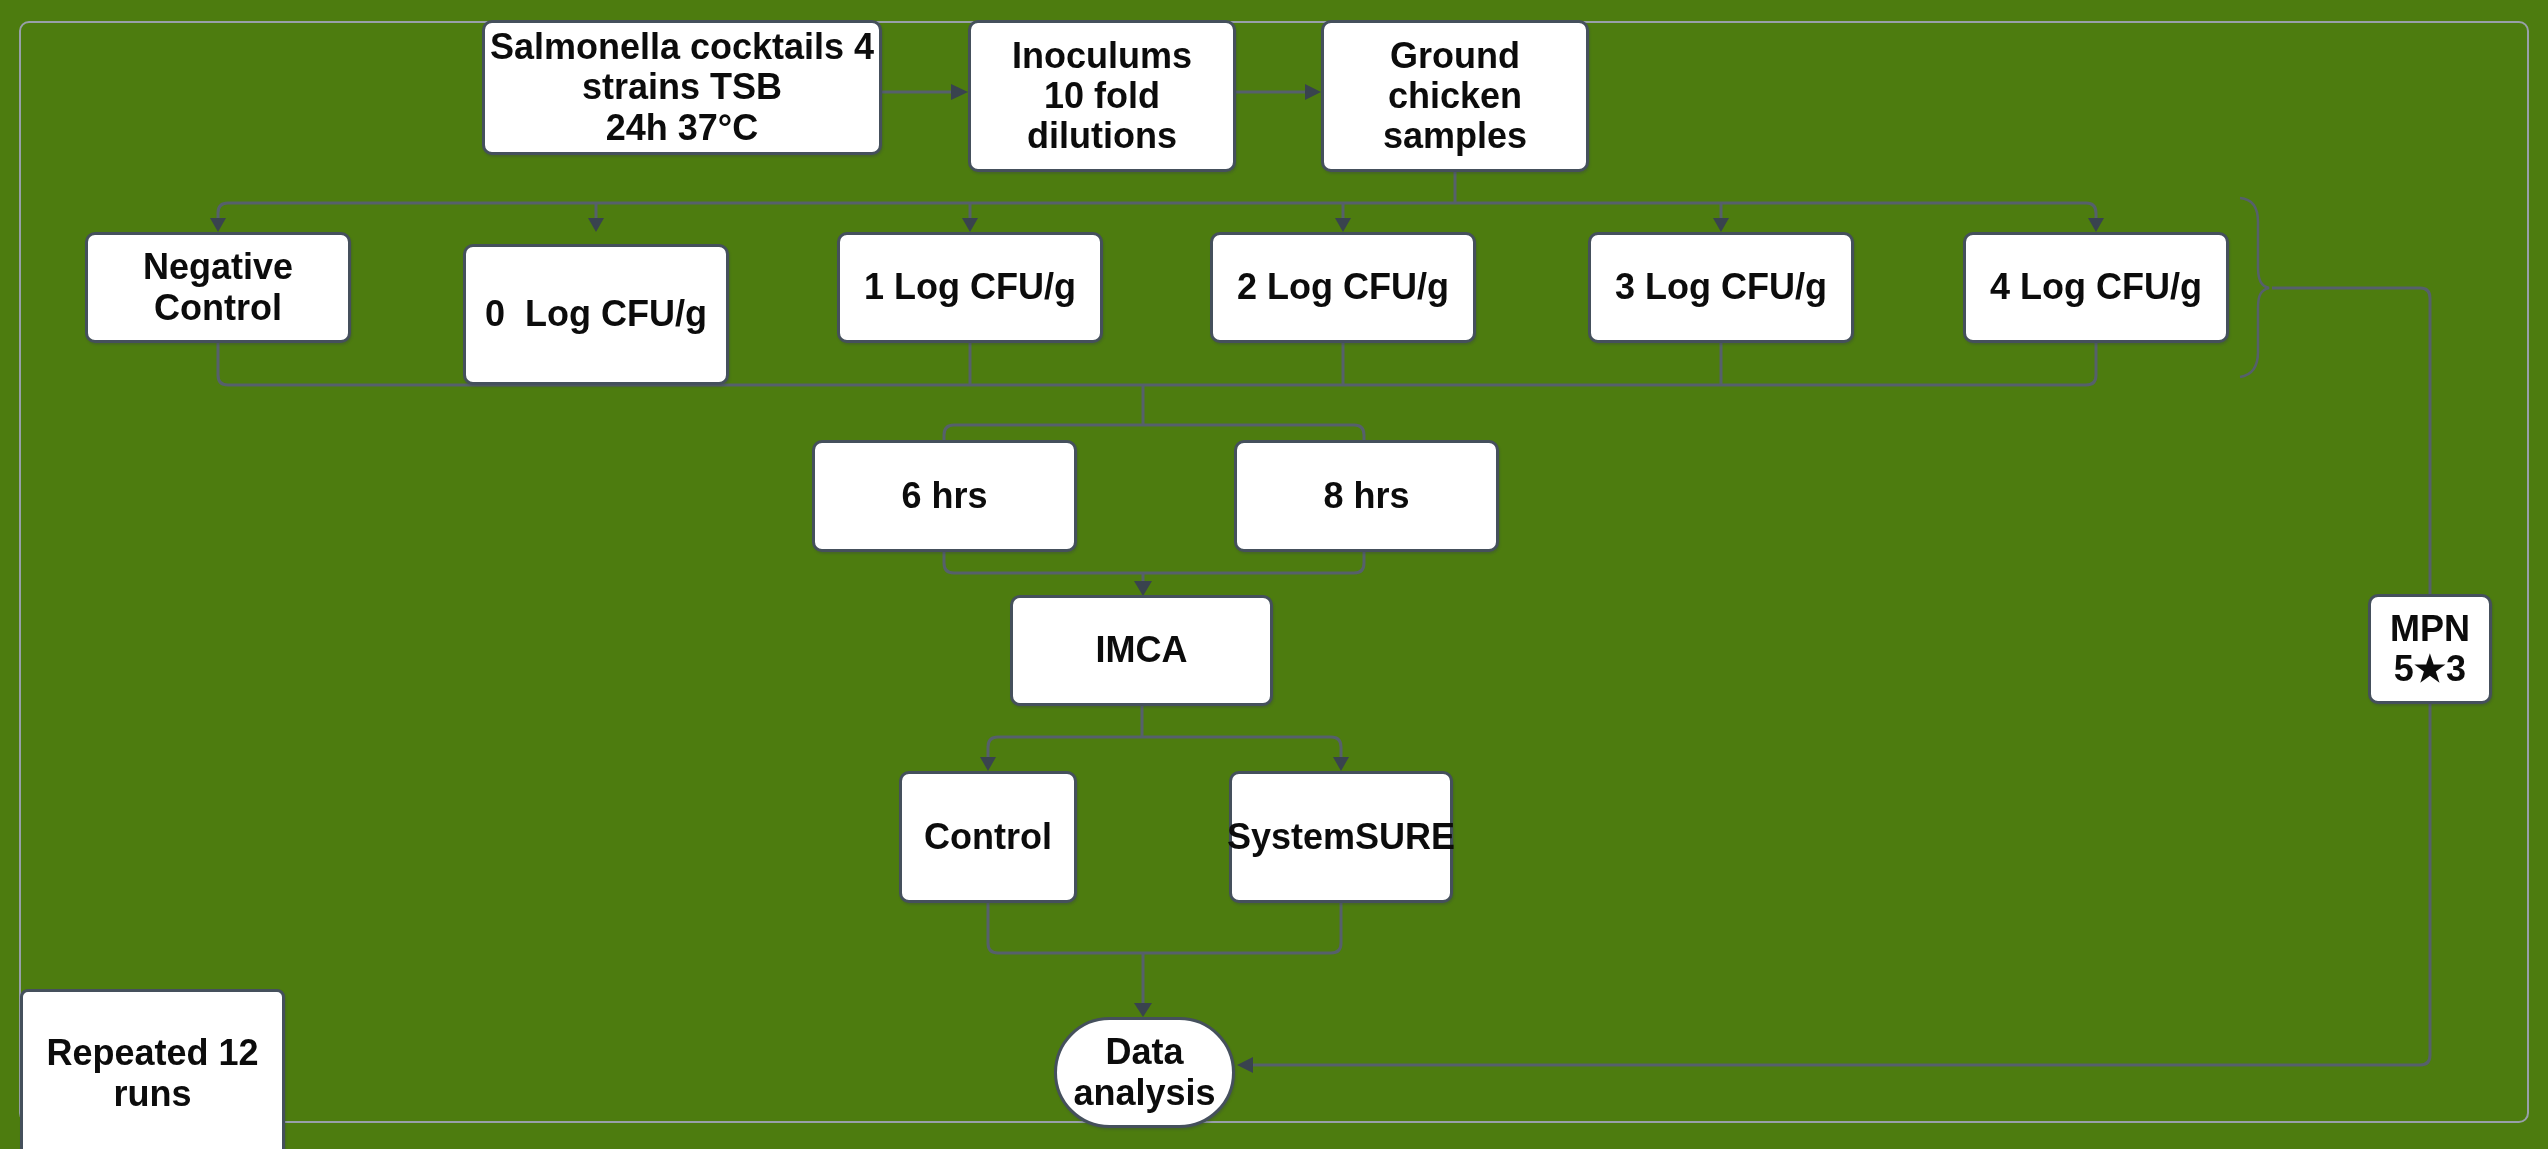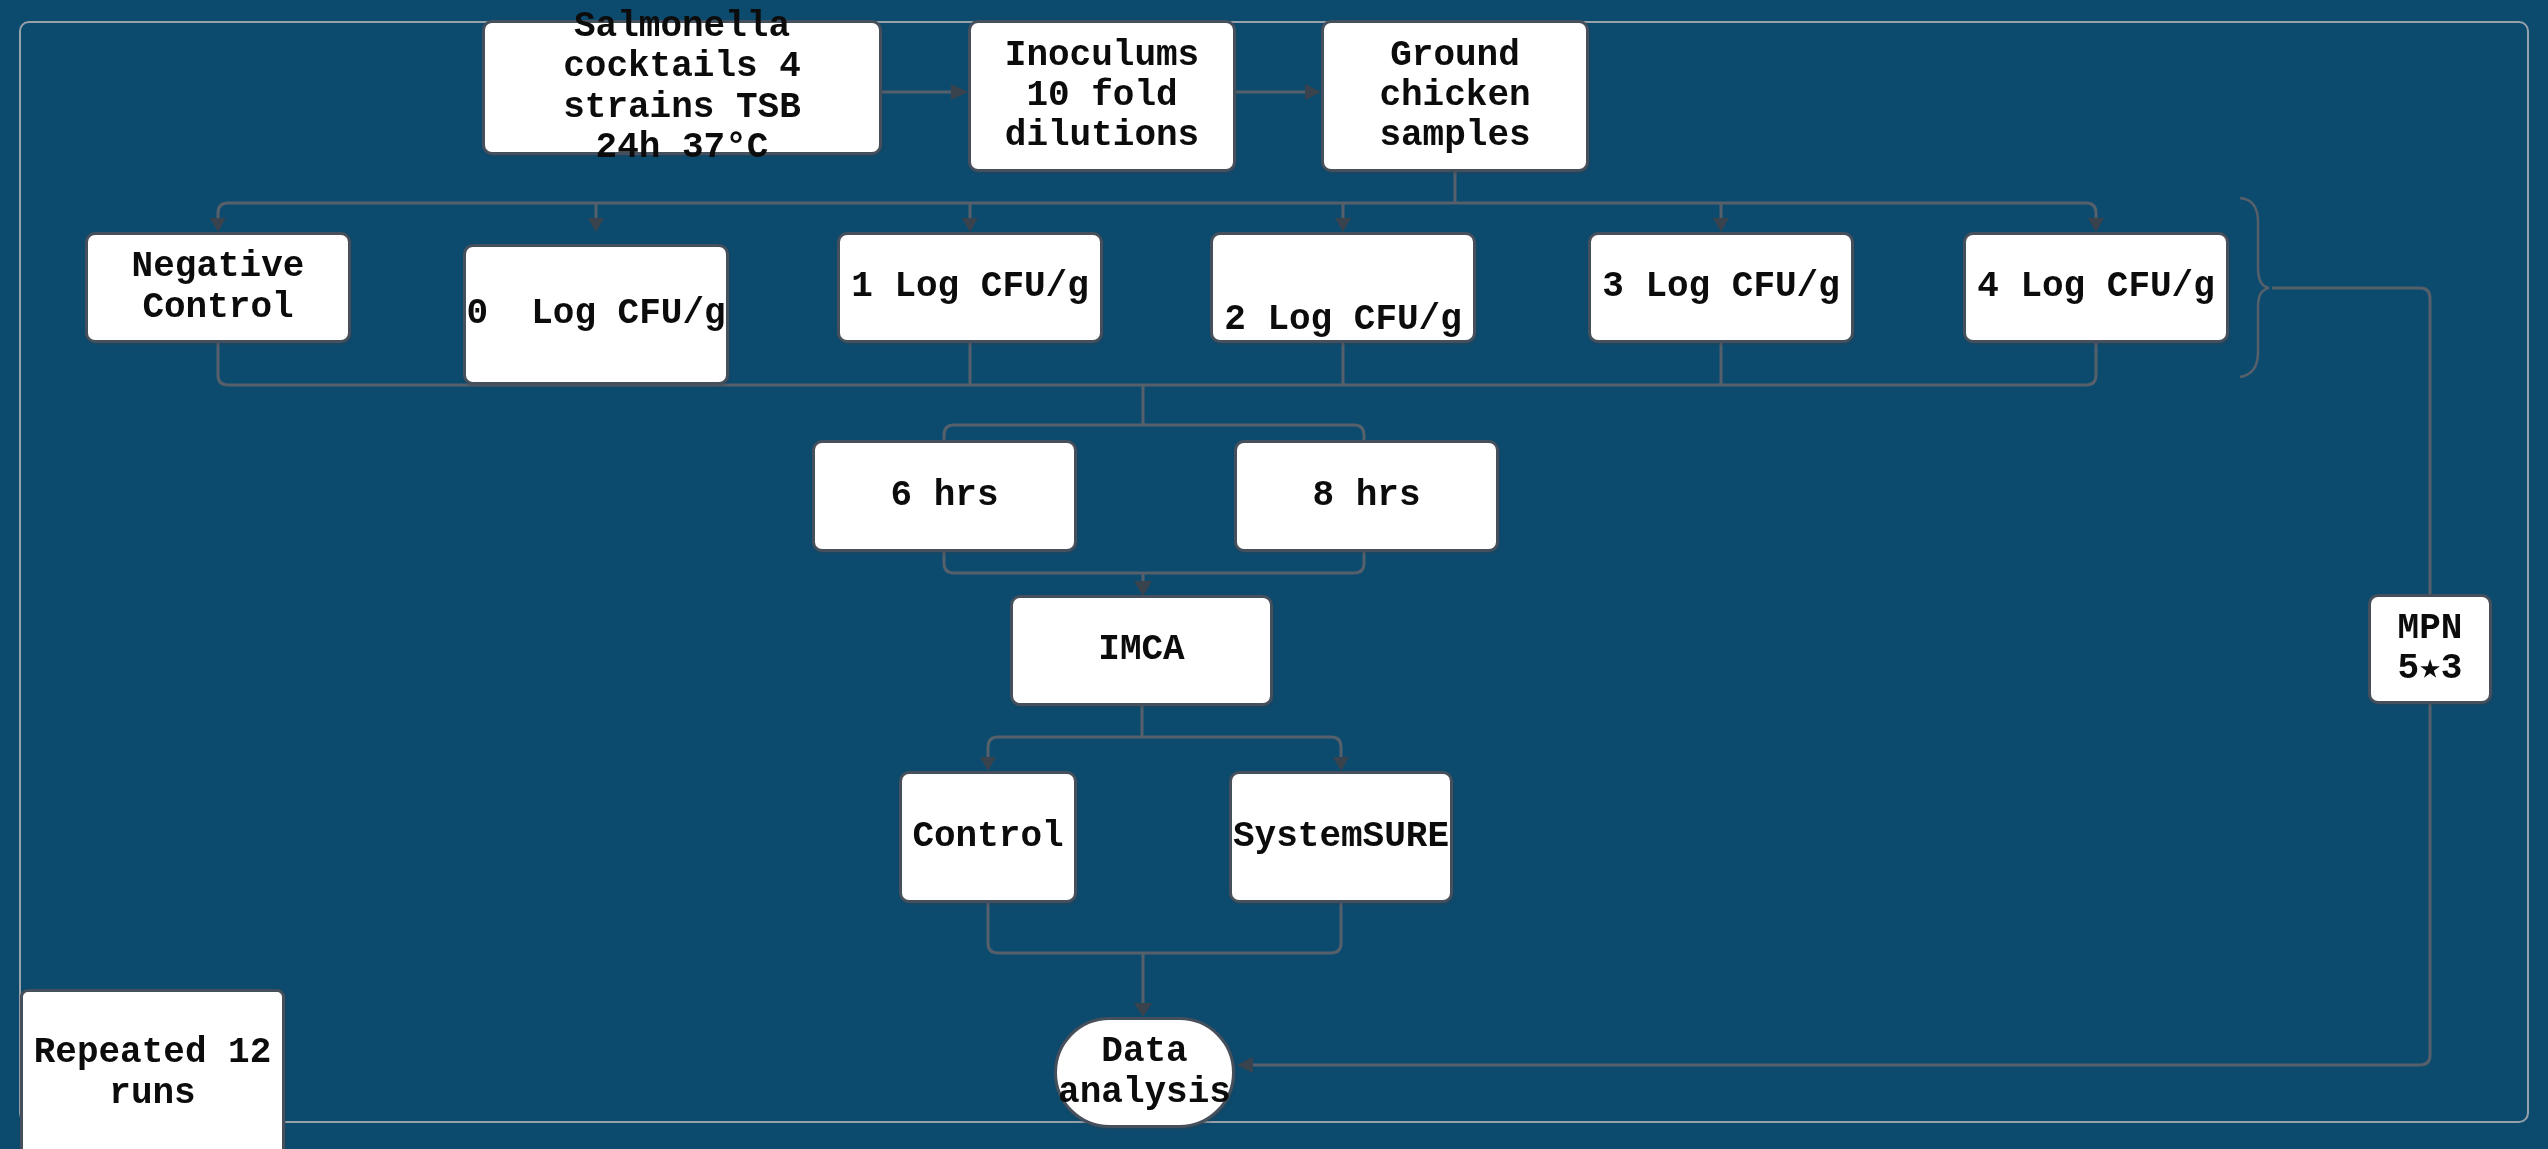--- a/index.html
+++ b/index.html
@@ -1,20 +1,20 @@
 <!DOCTYPE html>
 <html><head>
 <meta charset="utf-8">
 <style>
   html,body{margin:0;padding:0;background:#ffffff;}
   #canvas{
     position:relative;
     width:2548px;height:1149px;
-    background:#0c4a6e;
-    font-family:Liberation Mono, monospace;
+    background:#4d7c0f;
+    font-family:Liberation Sans, sans-serif;
     overflow:hidden;
   }
   #outer-border{
     position:absolute;left:19px;top:21px;width:2506px;height:1098px;
     border:2px solid #98a0a9;border-radius:10px;
     z-index:1;
   }
   #connectors{position:absolute;left:0;top:0;z-index:2;}
   .node{
     position:absolute;z-index:3;
@@ -29,21 +29,21 @@
     font-size:36px;line-height:1.12;
     text-align:center;white-space:pre-wrap;
   }
   
   .n-salmonella {left:482px; top:20px;  width:400px; height:135px;}
   .n-inoculums  {left:968px; top:20px;  width:268px; height:152px;}
   .n-ground     {left:1321px;top:20px;  width:268px; height:152px;}
   .n-neg        {left:85px;  top:232px; width:266px; height:111px;}
   .n-log0       {left:463px; top:244px; width:266px; height:141px;}
   .n-log1       {left:837px; top:232px; width:266px; height:111px;}
-  .n-log2       {left:1210px;top:232px; width:266px; height:111px;align-items:flex-end;}
+  .n-log2       {left:1210px;top:232px; width:266px; height:111px;}
   .n-log3       {left:1588px;top:232px; width:266px; height:111px;}
   .n-log4       {left:1963px;top:232px; width:266px; height:111px;}
   .n-hrs6       {left:812px; top:440px; width:265px; height:112px;}
   .n-hrs8       {left:1234px;top:440px; width:265px; height:112px;}
   .n-imca       {left:1010px;top:595px; width:263px; height:111px;align-items:center;}
   .n-glomax     {left:899px; top:771px; width:178px; height:132px;}
   .n-systemsure {left:1229px;top:771px; width:224px; height:132px;}
   .n-mpn        {left:2368px;top:594px; width:124px; height:110px;}
   .n-data       {left:1054px;top:1017px;width:181px; height:111px;border-radius:56px;}
   .n-repeated   {left:20px;  top:989px; width:265px; height:169px;border-radius:8px;}

